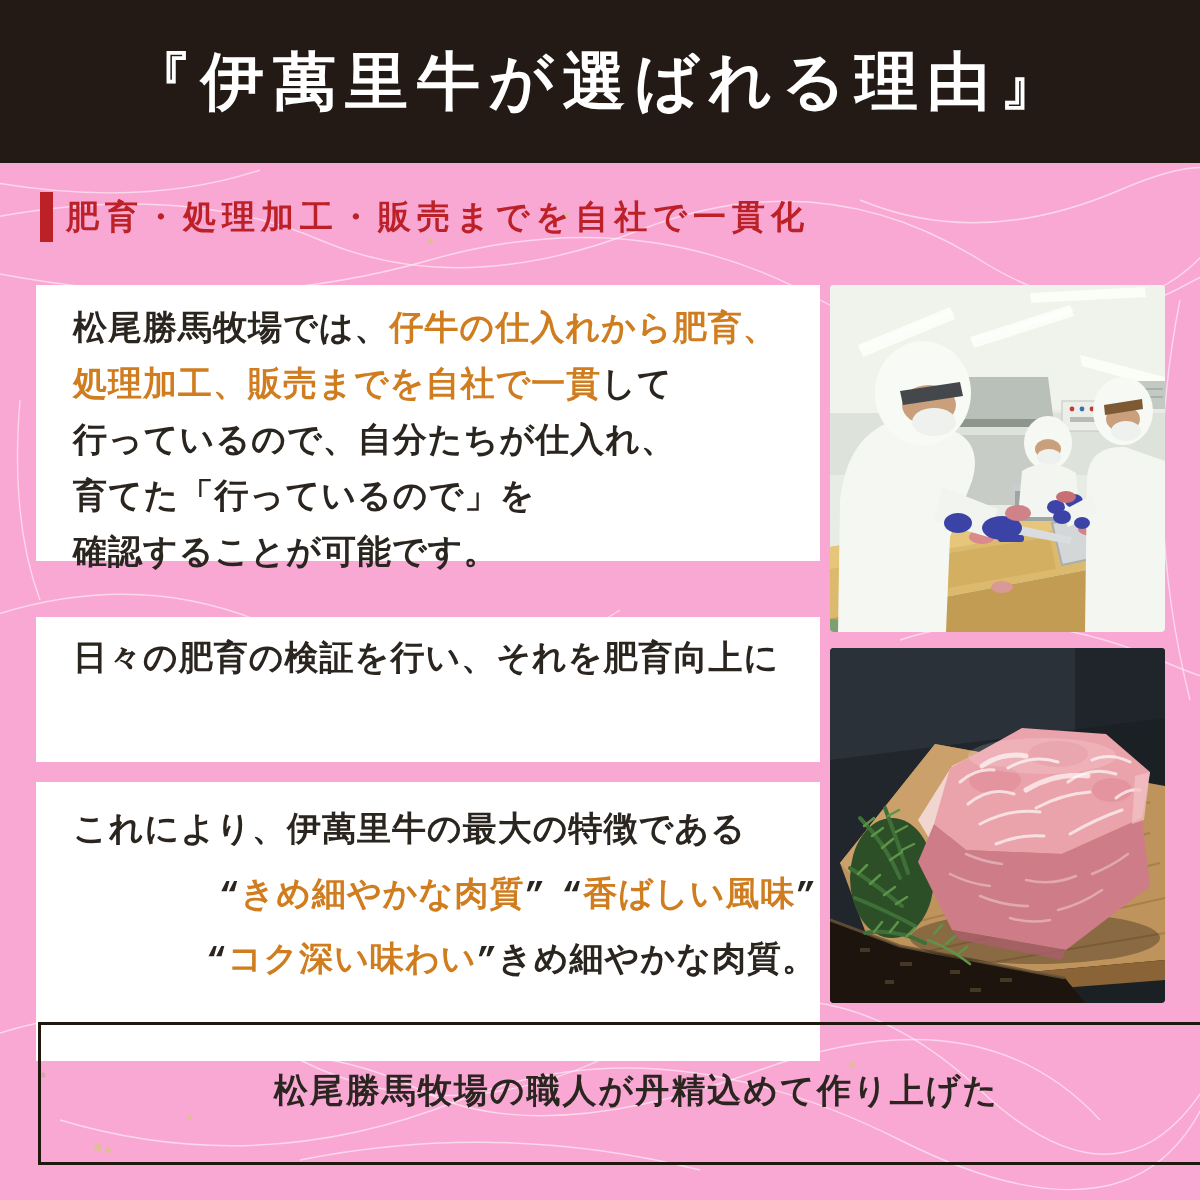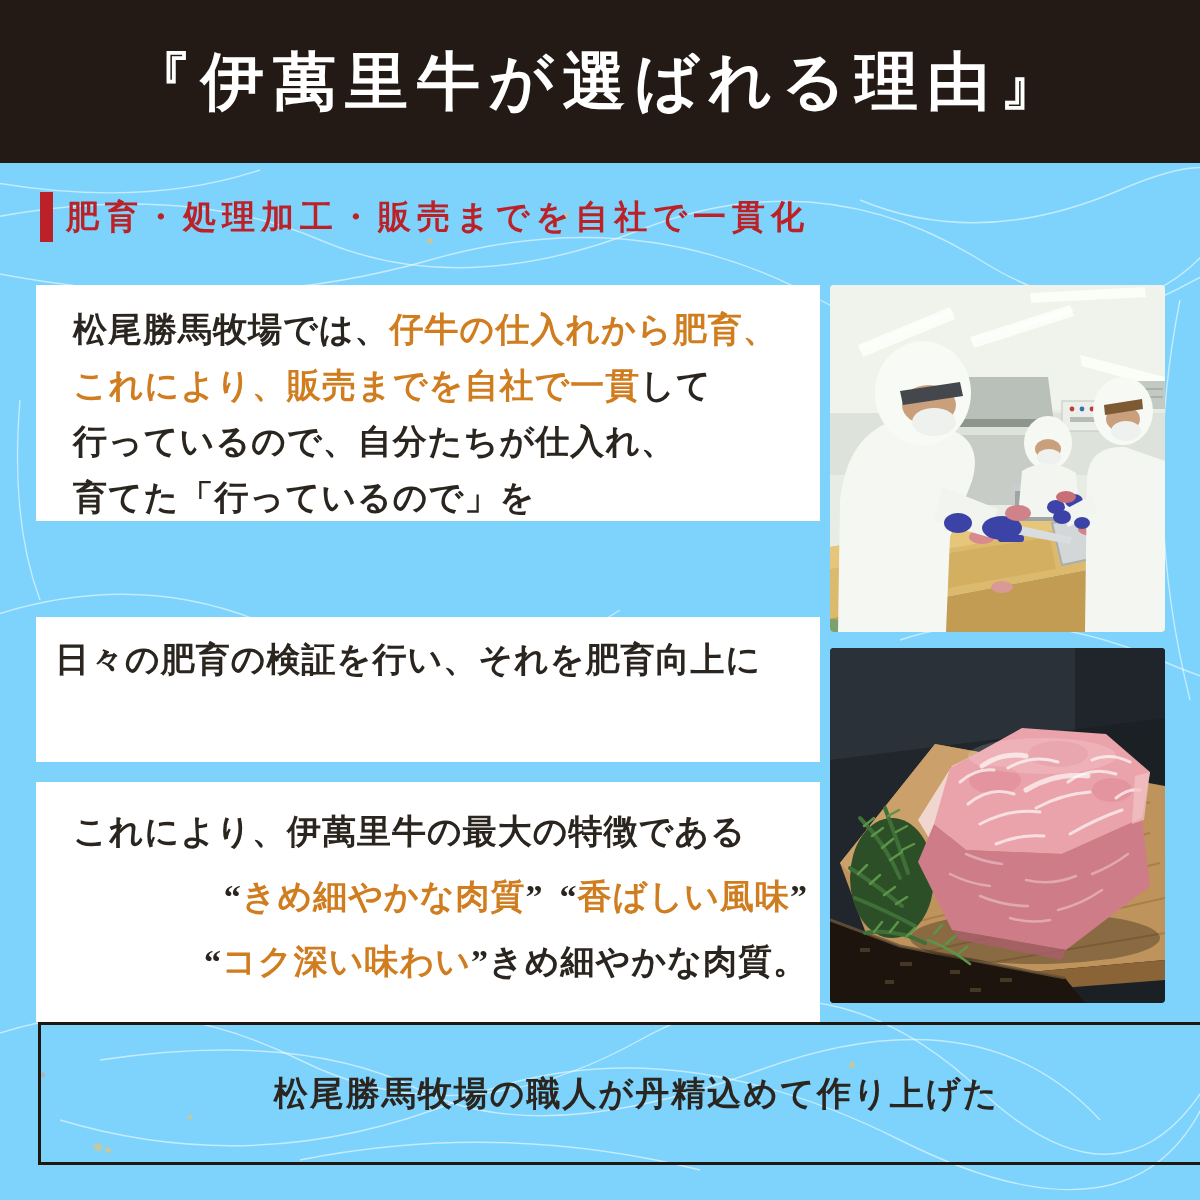--- a/index.html
+++ b/index.html
@@ -1,35 +1,35 @@
 <!DOCTYPE html>
 <html><head>
 <meta charset="utf-8">
 <style>
   html,body{margin:0;padding:0;background:#e9e5dc;}
-  .stage{position:relative;width:1200px;height:1200px;overflow:hidden;background:#7dd3fc;
-         font-family:Liberation Serif, serif;color:#2b2520;}
+  .stage{position:relative;width:1200px;height:1200px;overflow:hidden;background:#f9a8d4;
+         font-family:Liberation Mono, monospace;color:#2b2520;}
   .texture{position:absolute;left:0;top:0;width:1200px;height:1200px;}
 
   
   .band{position:absolute;left:0;top:0;width:1200px;height:163px;background:#231a15;
         display:flex;align-items:center;justify-content:center;}
   .band h1{margin:0;font-size:63px;font-weight:600;color:#ffffff;letter-spacing:9px;white-space:nowrap;}
 
   
   .heading-row{position:absolute;left:40px;top:192px;display:flex;align-items:center;}
   .accent-bar{width:13px;height:50px;background:#bb2126;margin-right:13px;flex:none;}
   .heading-row h2{margin:0;font-size:33px;font-weight:700;color:#bb2126;letter-spacing:6px;white-space:nowrap;}
 
   
   .card{position:absolute;left:36px;width:784px;background:#ffffff;box-sizing:border-box;}
   .card p{margin:0;font-size:34px;line-height:56px;font-weight:600;letter-spacing:1px;white-space:nowrap;}
-  .card1{top:285px;height:236px;padding:17px 0 0 37px;}
-  .card2{top:617px;height:145px;padding:15px 0 0 19px;}
-  .card3{top:782px;height:240px;padding:17px 12px 0 0;}
+  .card1{top:285px;height:276px;padding:17px 0 0 37px;}
+  .card2{top:617px;height:145px;padding:15px 0 0 37px;}
+  .card3{top:782px;height:279px;padding:17px 3px 0 0;}
   .card3 p{line-height:65px;}
   .card3 .l1{padding-left:37px;}
   .card3 .centered{text-align:right;}
   .orange{color:#d07d20;}
   .gap-left{margin-left:16px;}
 
   
   .photo{position:absolute;left:830px;width:335px;border-radius:4px;overflow:hidden;line-height:0;}
   .photo1{top:285px;height:347px;}
   .photo2{top:648px;height:355px;}
@@ -76,23 +76,24 @@
     <h1>『伊萬里牛が選ばれる理由』</h1>
   </header>
 
   <div class="heading-row">
     <span class="accent-bar"></span>
     <h2>肥育・処理加工・販売までを自社で一貫化</h2>
   </div>
 
   <section class="card card1">
     <p><span>松尾勝馬牧場では、</span><span class="orange">仔牛の仕入れから肥育、</span></p>
-    <p><span class="orange">これにより、販売までを自社で一貫</span><span>して</span></p>
+    <p><span class="orange">処理加工、販売までを自社で一貫</span><span>して</span></p>
     <p>行っているので、自分たちが仕入れ、</p>
     <p>育てた「行っているので」を</p>
+    <p>確認することが可能です。</p>
   </section>
 
   <section class="card card2">
     <p>日々の肥育の検証を行い、それを肥育向上に</p>
   </section>
 
   <section class="card card3">
     <p class="l1">これにより、伊萬里牛の最大の特徴である</p>
     <p class="centered"><span>“</span><span class="orange">きめ細やかな肉質</span><span>”</span><span class="gap-left">“</span><span class="orange">香ばしい風味</span><span>”</span></p>
     <p class="centered"><span>“</span><span class="orange">コク深い味わい</span><span>”</span><span>きめ細やかな肉質。</span></p>

